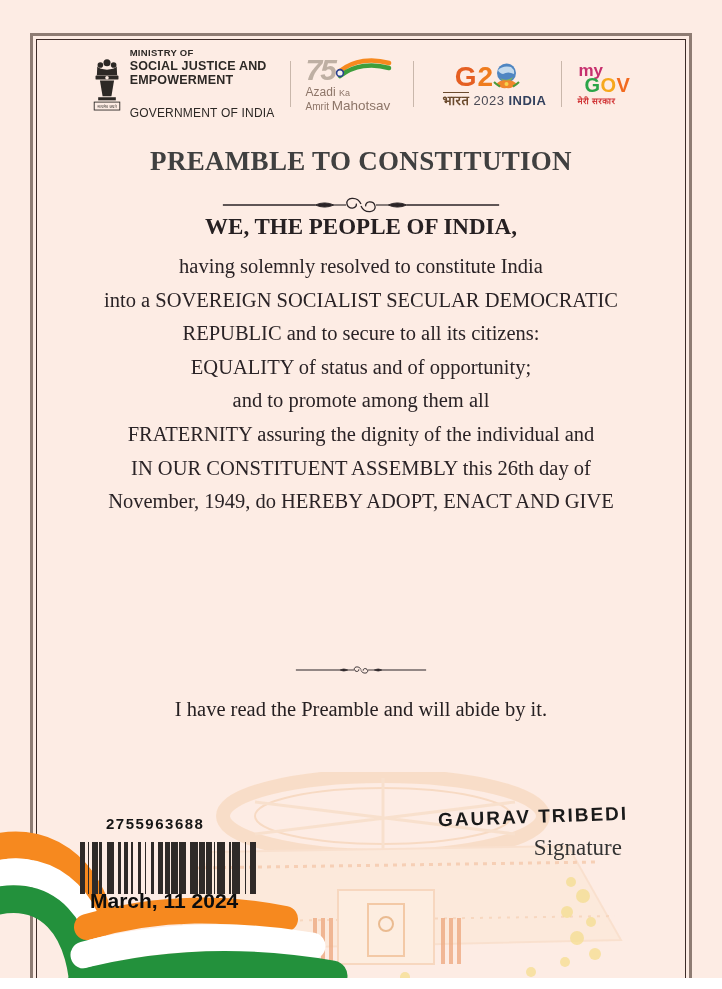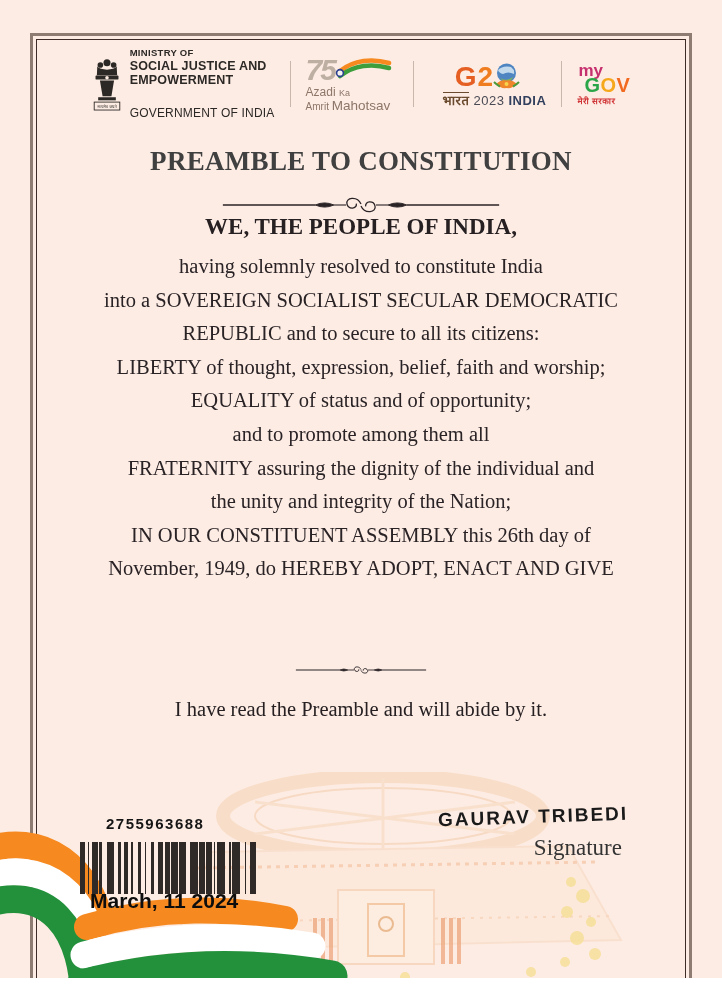--- a/index.html
+++ b/index.html
@@ -221,25 +221,23 @@
       </g>
     </svg>
   </div>
 
   <div class="headline">WE, THE PEOPLE OF INDIA,</div>
 
   <div class="plines">
     <div class="pline">having solemnly resolved to constitute India</div>
     <div class="pline">into a SOVEREIGN SOCIALIST SECULAR DEMOCRATIC</div>
     <div class="pline">REPUBLIC and to secure to all its citizens:</div>
-    <div class="pline">LIBERTY of thought, expression, belief, faith and worship;</div>
     <div class="pline">EQUALITY of status and of opportunity;</div>
     <div class="pline">and to promote among them all</div>
     <div class="pline">FRATERNITY assuring the dignity of the individual and</div>
-    <div class="pline">the unity and integrity of the Nation;</div>
     <div class="pline">IN OUR CONSTITUENT ASSEMBLY this 26th day of</div>
     <div class="pline">November, 1949, do HEREBY ADOPT, ENACT AND GIVE</div>
   </div>
 
   <div class="divider div2">
     <svg width="132" height="20" viewBox="0 0 300 22">
       <g stroke="#2a2326" fill="#2a2326">
         <line x1="2" y1="11" x2="101" y2="11" stroke-width="2.4"></line>
         <path d="M101,11 Q111,6 121,11 Q111,16 101,11 Z" stroke-width="1.5"></path>
         <line x1="121" y1="11" x2="134" y2="11" stroke-width="2"></line>

